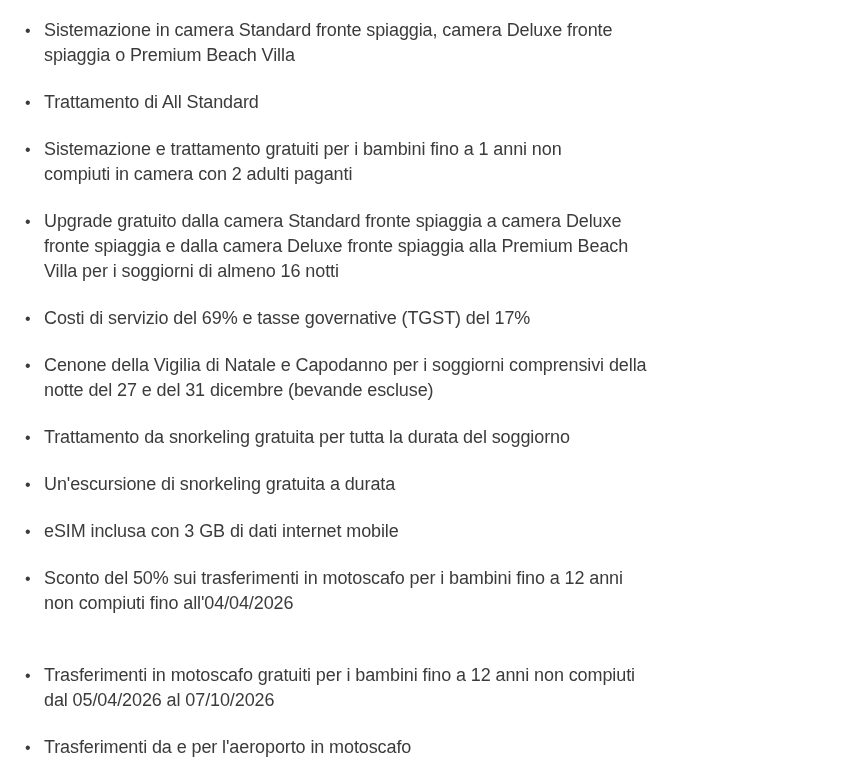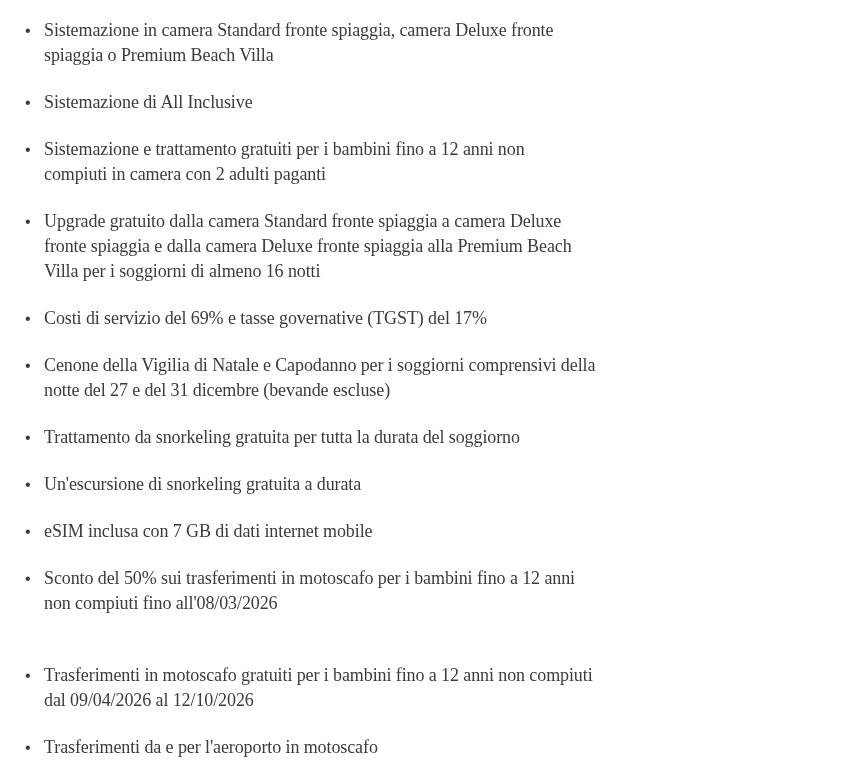--- a/index.html
+++ b/index.html
@@ -41,43 +41,42 @@
     line-height: 25px;
     text-align: left;
     padding-left: 3px;
     box-sizing: border-box;
     user-select: none;
   }
   .item-text {
     flex: 1 1 auto;
     max-width: 806px;
     white-space: pre-line;
-    font-family: Liberation Serif, serif;
   }
 </style>
 </head>
 <body>
 
 <div class="page">
   <ul class="bullet-list">
 
     <li>
       <span class="bullet">•</span>
       <span class="item-text">Sistemazione in camera Standard fronte spiaggia, camera Deluxe fronte
 spiaggia o Premium Beach Villa</span>
     </li>
 
     <li>
       <span class="bullet">•</span>
-      <span class="item-text">Sistemazione di All Inclusive</span>
+      <span class="item-text">Trattamento di All Standard</span>
     </li>
 
     <li>
       <span class="bullet">•</span>
-      <span class="item-text">Sistemazione e trattamento gratuiti per i bambini fino a 12 anni non
+      <span class="item-text">Sistemazione e trattamento gratuiti per i bambini fino a 1 anni non
 compiuti in camera con 2 adulti paganti</span>
     </li>
 
     <li>
       <span class="bullet">•</span>
       <span class="item-text">Upgrade gratuito dalla camera Standard fronte spiaggia a camera Deluxe
 fronte spiaggia e dalla camera Deluxe fronte spiaggia alla Premium Beach
 Villa per i soggiorni di almeno 16 notti</span>
     </li>
 
@@ -97,33 +96,33 @@
       <span class="item-text">Trattamento da snorkeling gratuita per tutta la durata del soggiorno</span>
     </li>
 
     <li>
       <span class="bullet">•</span>
       <span class="item-text">Un'escursione di snorkeling gratuita a durata</span>
     </li>
 
     <li>
       <span class="bullet">•</span>
-      <span class="item-text">eSIM inclusa con 7 GB di dati internet mobile</span>
+      <span class="item-text">eSIM inclusa con 3 GB di dati internet mobile</span>
     </li>
 
     <li>
       <span class="bullet">•</span>
       <span class="item-text">Sconto del 50% sui trasferimenti in motoscafo per i bambini fino a 12 anni
-non compiuti fino all'08/03/2026</span>
+non compiuti fino all'04/04/2026</span>
     </li>
 
     <li class="gap-before">
       <span class="bullet">•</span>
       <span class="item-text">Trasferimenti in motoscafo gratuiti per i bambini fino a 12 anni non compiuti
-dal 09/04/2026 al 12/10/2026</span>
+dal 05/04/2026 al 07/10/2026</span>
     </li>
 
     <li>
       <span class="bullet">•</span>
       <span class="item-text">Trasferimenti da e per l'aeroporto in motoscafo</span>
     </li>
 
   </ul>
 </div>
 

